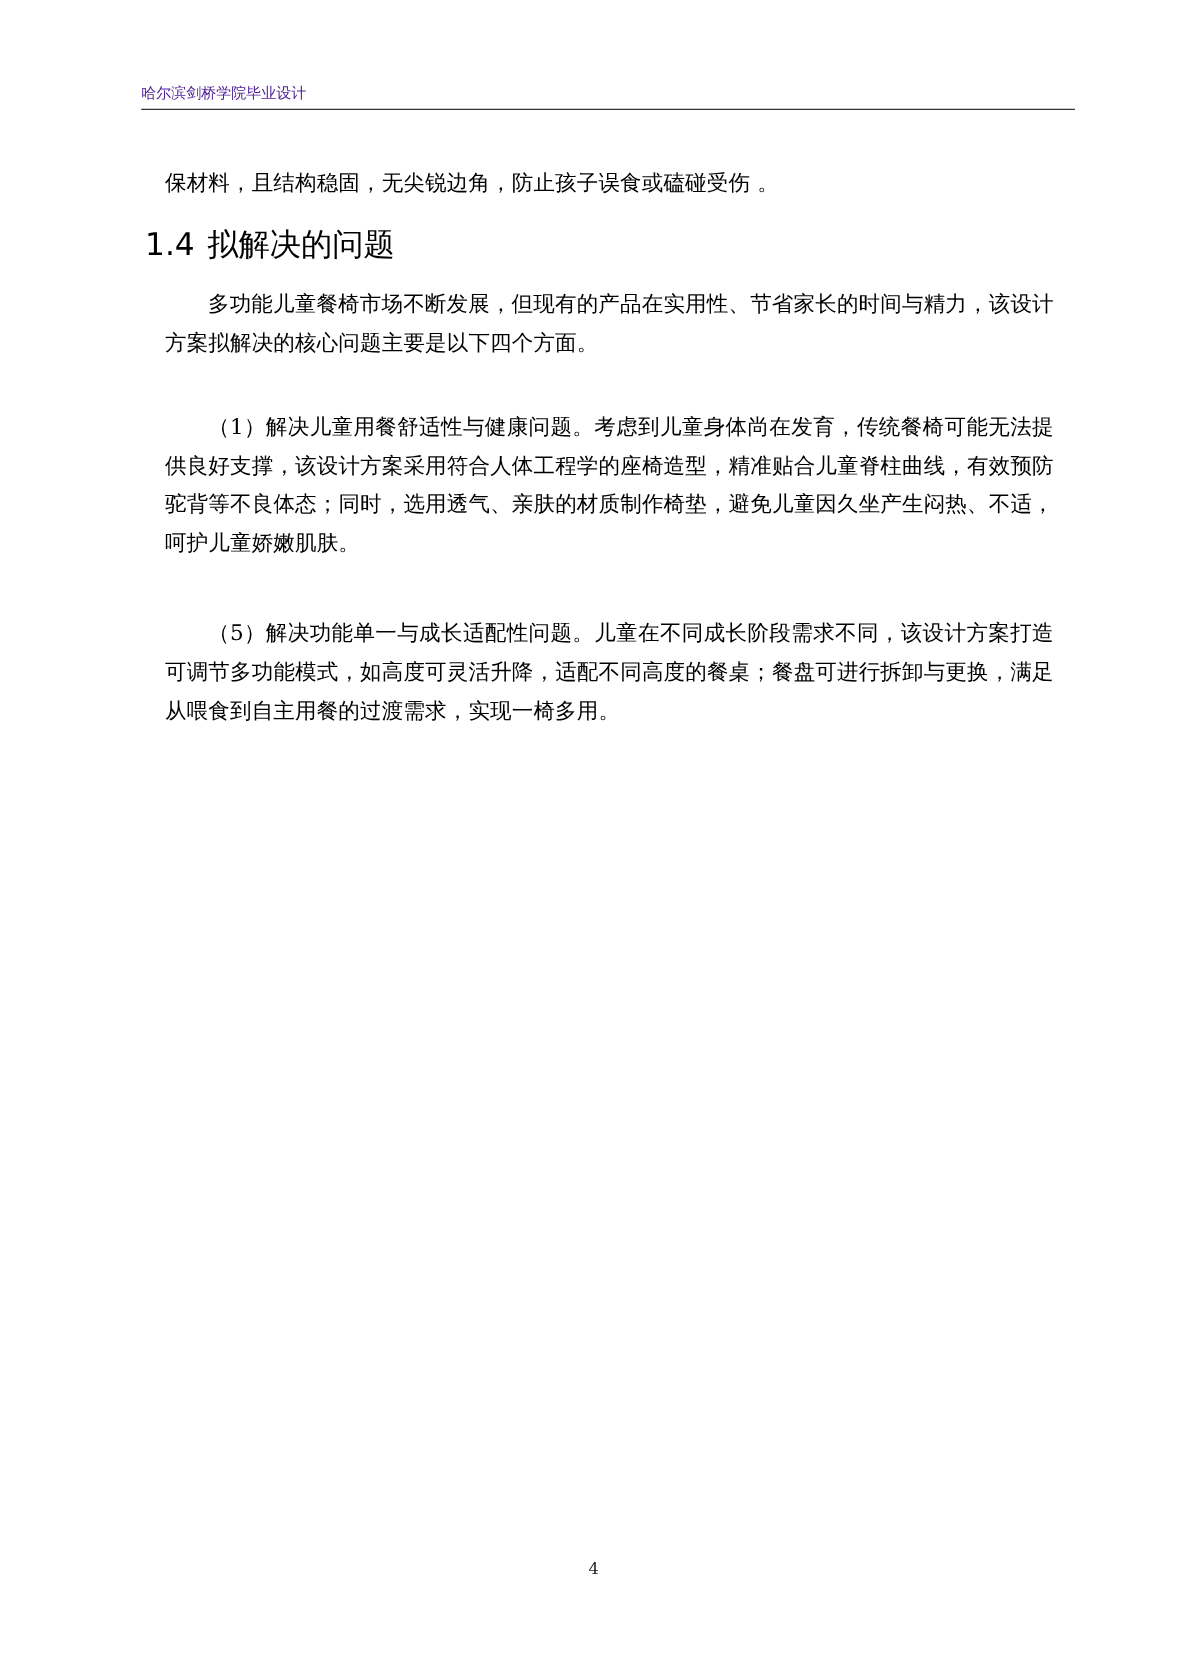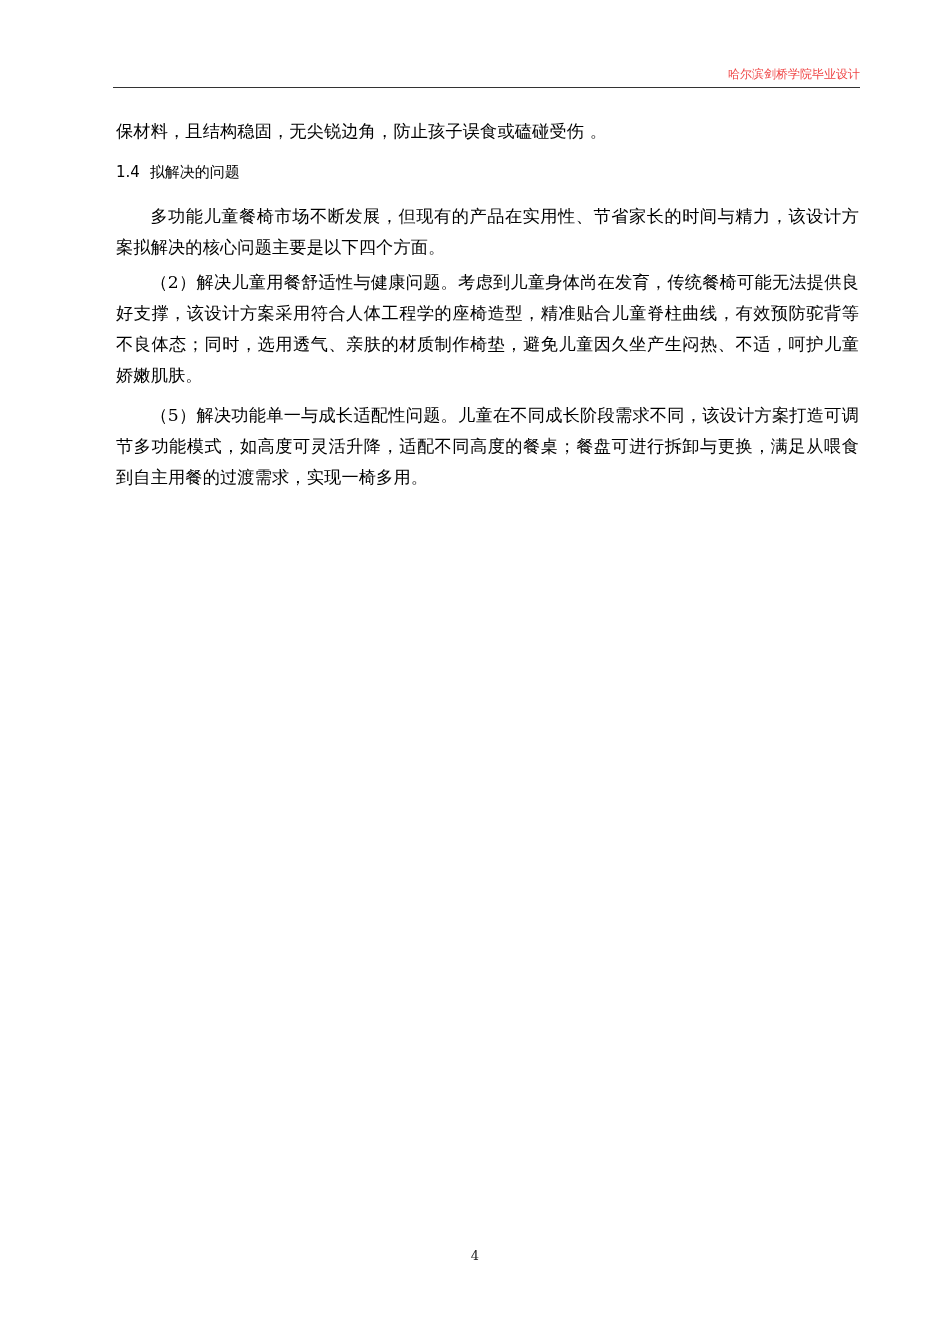--- a/index.html
+++ b/index.html
@@ -13,57 +13,57 @@
       position: relative;
       overflow: hidden;
       color: #000000;
       font-family: "DejaVu Serif", "Liberation Serif", serif;
     }
     .page-header {
       position: absolute;
       left: 113px;
       top: 66px;
       width: 747px;
-      text-align: right;
+      text-align: left;
       font-size: 12px;
       line-height: 16px;
-      color: #ef4444;
+      color: #4c1d95;
     }
     .header-rule {
       position: absolute;
       left: 113px;
       top: 87px;
       width: 747px;
       height: 0;
       border-top: 1.3px solid #333333;
     }
     .content {
       position: absolute;
       left: 116px;
       top: 116px;
       width: 743px;
     }
     .para {
-      margin: 0;
+      margin: 16px;
       font-size: 17.2px;
       line-height: 31px;
       text-align: justify;
       text-justify: inter-character;
       letter-spacing: 0.15px;
     }
     .para.cont {
       text-indent: 0;
     }
     .para.indent {
       text-indent: 2em;
     }
     .section-title {
       margin: 8px 0 12px 0;
       font-family: "DejaVu Sans", "Liberation Sans", sans-serif;
-      font-size: 15px;
+      font-size: 25px;
       line-height: 34px;
       font-weight: normal;
     }
     .section-title .num {
       margin-right: 10px;
     }
     .gap {
       height: 9px;
     }
     .page-number {
@@ -86,21 +86,21 @@
 <div class="content">
   <p class="para cont">保材料，且结构稳固，无尖锐边角，防止孩子误食或磕碰受伤 。</p>
 
   <h2 class="section-title">
     <span class="num">1.4</span><span>拟解决的问题</span>
   </h2>
 
   <p class="para indent">多功能儿童餐椅市场不断发展，但现有的产品在实用性、节省家长的时间与精力，该设计方案拟解决的核心问题主要是以下四个方面。</p>
   <div class="gap" style="height:4px"></div>
 
-  <p class="para indent">（2）解决儿童用餐舒适性与健康问题。考虑到儿童身体尚在发育，传统餐椅可能无法提供良好支撑，该设计方案采用符合人体工程学的座椅造型，精准贴合儿童脊柱曲线，有效预防驼背等不良体态；同时，选用透气、亲肤的材质制作椅垫，避免儿童因久坐产生闷热、不适，呵护儿童娇嫩肌肤。</p>
+  <p class="para indent">（1）解决儿童用餐舒适性与健康问题。考虑到儿童身体尚在发育，传统餐椅可能无法提供良好支撑，该设计方案采用符合人体工程学的座椅造型，精准贴合儿童脊柱曲线，有效预防驼背等不良体态；同时，选用透气、亲肤的材质制作椅垫，避免儿童因久坐产生闷热、不适，呵护儿童娇嫩肌肤。</p>
   <div class="gap"></div>
 
   <p class="para indent">（5）解决功能单一与成长适配性问题。儿童在不同成长阶段需求不同，该设计方案打造可调节多功能模式，如高度可灵活升降，适配不同高度的餐桌；餐盘可进行拆卸与更换，满足从喂食到自主用餐的过渡需求，实现一椅多用。</p>
   <div class="gap"></div>
 
   <div class="gap"></div>
 
 </div>
 
 <div class="page-number">4</div>

